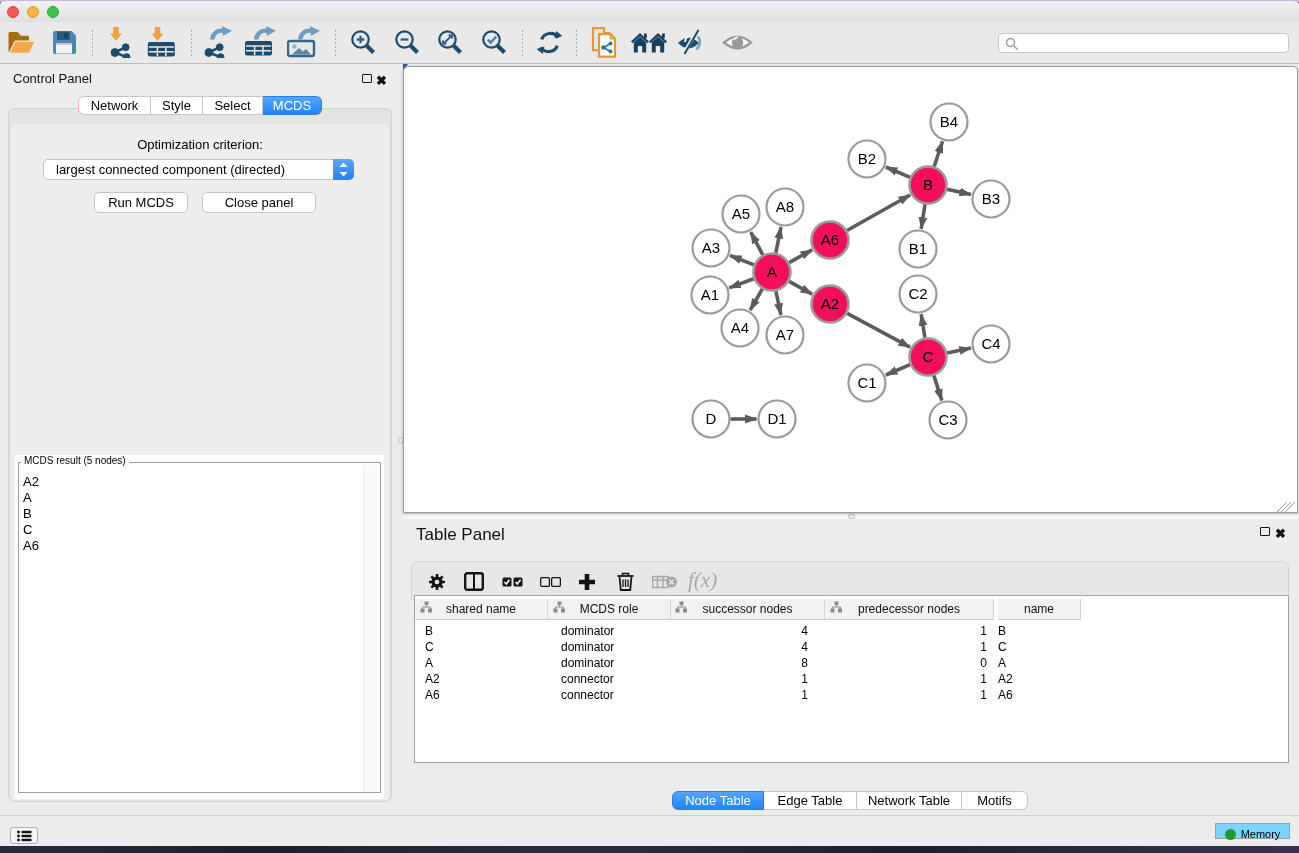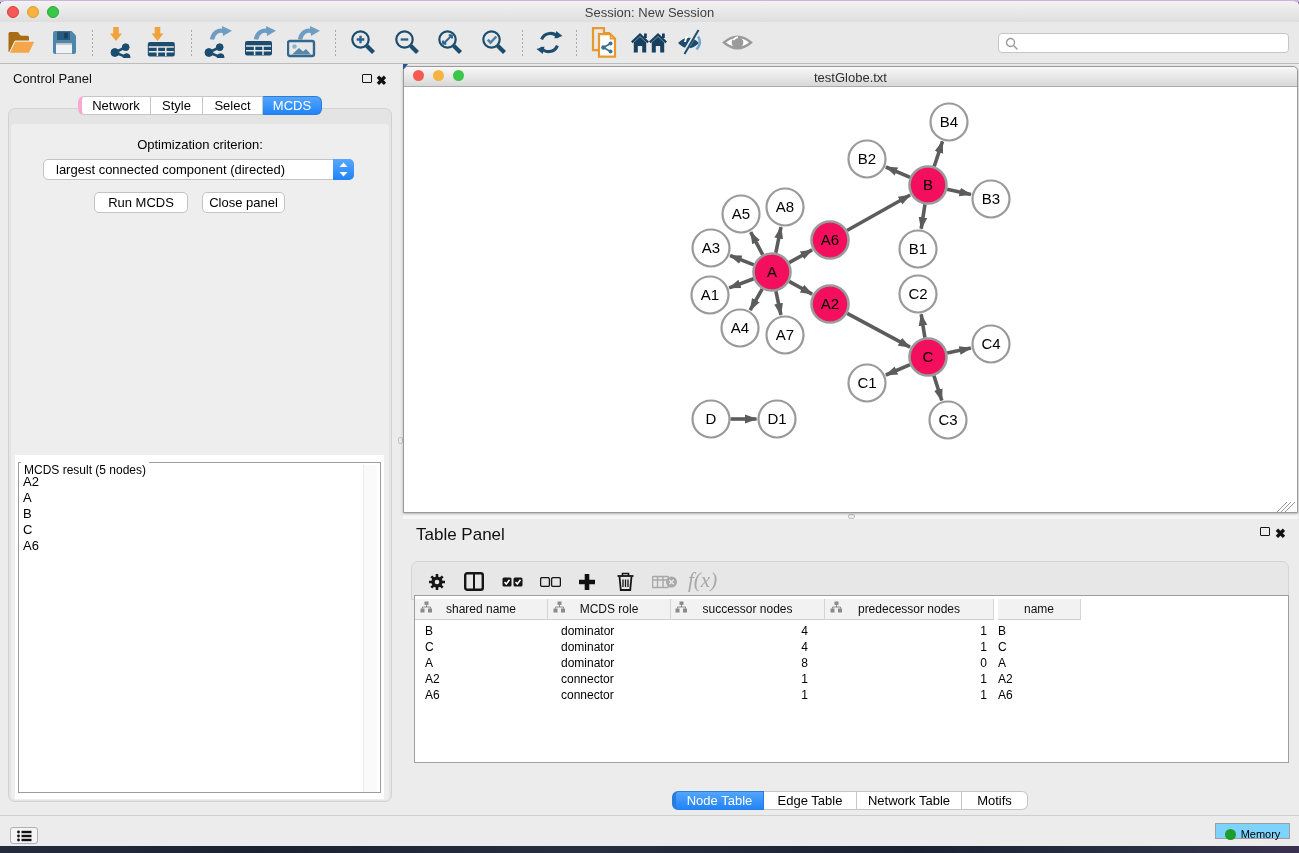--- a/index.html
+++ b/index.html
@@ -21,30 +21,30 @@
 #membtn { position:absolute; right:9px; top:7px; width:75px; height:16px; border:1px solid #9f9f9f; background:#7dd3fc; font-size:11px; color:#000; line-height:21px; text-align:center; }
 #membtn .dot { display:inline-block; width:11px; height:11px; border-radius:50%; background:#1d9b2d; margin-right:5px; vertical-align:-2px;}
 
 #cp-title { position:absolute; left:13px; top:71px; font-size:13px; color:#111; }
 .wicon { position:absolute; font-size:13px; color:#111; }
 .sqicon { position:absolute; width:10px; height:9px; border:1.5px solid #161616; border-radius:1px; }
 #cp-panel { position:absolute; left:8px; top:108px; width:384px; height:694px; background:#e4e4e4; border:1px solid #d2d2d2; border-radius:7px; }
 #cp-inner { position:absolute; left:11px; top:124px; width:378px; height:676px; background:#eeeeee; border-radius:4px; }
 .tabstrip { position:absolute; display:flex; z-index:3; }
 .tab { height:19px; line-height:18px; font-size:13px; text-align:center; background:#fff; border:1px solid #c6c6c6; border-left:none; color:#000; }
-.tab.first { border-left:4px solid #f9a8d4; border-radius:6px 0 0 6px; }
+.tab.first { border-left:1px solid #f9a8d4; border-radius:6px 0 0 6px; }
 .tab.last { border-radius:0 6px 6px 0;text-align:center; }
 .tab.sel { background:linear-gradient(#55a5fb,#2084f8); color:#fff; border-color:#2a7de0; }
 #opt-label { position:absolute; left:0; top:137px; width:400px; text-align:center; font-size:13px; color:#000; }
 #dropdown { position:absolute; left:43px; top:159px; width:311px; height:21px; background:#fff; border:1px solid #c3c3c3; border-radius:5px; font-size:13px; line-height:19px; color:#000; padding-left:12px; }
 #dd-btn { position:absolute; right:-1px; top:-1px; width:21px; height:21px; background:linear-gradient(#59a7fc,#1f83f8); border-radius:0 5px 5px 0; }
 .btn { position:absolute; height:21px; background:#fff; border:1px solid #c3c3c3; border-radius:5px; font-size:13px; text-align:center; line-height:19px; color:#000; }
 #mcds-box { position:absolute; left:15px; top:455px; width:369px; height:344px; background:#fff; }
 #mcds-fs { position:absolute; left:3px; top:7px; width:363px; height:331px; border:1px solid #9d9d9d; }
-#mcds-legend { position:absolute; left:2px; top:-8px; background:#fff; font-size:12px; padding:8px 3px; color:#000; }
+#mcds-legend { position:absolute; left:2px; top:-8px; background:#fff; font-size:10px; padding:0 3px; color:#000; }
 #mcds-list { position:absolute; left:4px; top:11px; font-size:13px; line-height:16px; color:#000; }
 #mcds-scroll { position:absolute; right:3px; top:2px; width:14px; height:327px; background:#fafafa; border-left:1px solid #ececec; }
 
 #netwin { position:absolute; left:403px; top:66px; width:895px; height:447px; background:#fff; border:1px solid #9a9a9a; border-radius:5px 5px 0 0; box-shadow:0 1px 3px rgba(0,0,0,0.25); }
 #nw-titlebar { position:absolute; left:0; top:0; width:893px; height:20px; background:linear-gradient(#f8f8f8,#d8d8d8); border-bottom:1px solid #ababab; border-radius:5px 5px 0 0; }
 #nw-titlebar .title { position:absolute; width:100%; text-align:center; top:3px; font-size:13px; color:#2f2f2f; }
 .tl2 { position:absolute; top:3px; width:11px; height:11px; border-radius:50%; }
 
 #tp-title { position:absolute; left:416px; top:525px; font-size:17px; color:#111; }
 #tp-toolbar { position:absolute; left:411px; top:553px; width:878px; height:39px; background:#e7e7e7; border:1px solid #d4d4d4; border-radius:7px 7px 0 0;margin-top:8px; }
@@ -52,21 +52,20 @@
 .th { position:absolute; top:3px; height:21px; background:#f2f2f2; border-right:1px solid #d4d4d4; border-bottom:1px solid #cfcfcf; font-size:12px; color:#111; text-align:center; line-height:21px; }
 .td { position:absolute; font-size:12px; color:#000; height:16px; line-height:16px; }
 .bot-tabstrip { position:absolute; display:flex; }
 
 </style>
 </head>
 <body>
 <div id="appwin"></div>
 <div id="deskTop"></div>
 <div id="titlebar">
-  <div class="title">Session: New Session</div>
   <div class="tl" style="left:7px; background:#f45955; border:0.5px solid #dd3e39;"></div>
   <div class="tl" style="left:27px; background:#f6b43e; border:0.5px solid #dd9b2c;"></div>
   <div class="tl" style="left:47px; background:#39c649; border:0.5px solid #28a835;"></div>
 </div>
 <div id="toolbar">
   <svg style="position:absolute;left:0;width:0;height:0;">
     <defs>
       <g id="carrow">
         <path d="M0,11 C1,4.5 6,1 12,2.5" stroke-width="4.4" stroke="#6d9dc3" fill="none"></path>
         <path d="M10,-2.5 L20,2.2 L11,7.5 z" stroke="none" fill="#6d9dc3"></path>
@@ -244,43 +243,37 @@
 <div id="opt-label">Optimization criterion:</div>
 <div id="dropdown">largest connected component (directed)
   <div id="dd-btn">
     <svg width="21" height="21" viewBox="0 0 21 21">
       <path d="M6.5 8 L10.5 3.5 L14.5 8 z" fill="#fff"></path>
       <path d="M6.5 13 L10.5 17.5 L14.5 13 z" fill="#fff"></path>
     </svg>
   </div>
 </div>
 <div class="btn" style="left:94px; top:192px; width:94px;">Run MCDS</div>
-<div class="btn" style="left:202px; top:192px; width:83px;">Close panel</div>
+<div class="btn" style="left:202px; top:192px; width:114px;">Close panel</div>
 <div id="mcds-box">
   <div id="mcds-fs">
     <div id="mcds-legend">MCDS result (5 nodes)</div>
     <div id="mcds-list">A2<br>A<br>B<br>C<br>A6</div>
     <div id="mcds-scroll"></div>
   </div>
 </div>
 
 <div style="position:absolute; left:403px; top:513.5px; width:895px; height:5px; background:#f7f7f7;"></div>
 <div style="position:absolute; left:847.5px; top:514px; width:7px; height:4.5px; background:#ececec; border:1px solid #c4c4c4; border-radius:2px;"></div>
 <div style="position:absolute; left:397.5px; top:436.5px; width:5px; height:7px; background:#ececec; border:1px solid #c4c4c4; border-radius:2px;"></div>
 <svg style="position:absolute; left:402.5px; top:63.5px;" width="6" height="7" viewBox="0 0 6 7">
     <path d="M0,0 L5,0 L0,6.5 z" fill="#2d52a0"></path>
   </svg>
 
 <div id="netwin">
-  <div id="nw-titlebar">
-    <div class="title">testGlobe.txt</div>
-    <div class="tl2" style="left:9px; background:#f45955;"></div>
-    <div class="tl2" style="left:29px; background:#f6b43e;"></div>
-    <div class="tl2" style="left:49px; background:#39c649;"></div>
-  </div>
   <svg id="graph" width="893" height="425" style="position:absolute; left:0; top:21px;" viewBox="0 0 893 425">
     <defs>
       <marker id="arr" markerWidth="13" markerHeight="10" refX="11.5" refY="5" orient="auto" markerUnits="userSpaceOnUse">
         <path d="M0,0.6 L12.5,5 L0,9.4 z" fill="#5c5c5c"></path>
       </marker>
     </defs>
     <g stroke="#5c5c5c" stroke-width="3.6" marker-end="url(#arr)">
       <line x1="358.8" y1="166.8" x2="346.7" y2="144.1"></line>
       <line x1="371.8" y1="164.9" x2="377.0" y2="139.1"></line>
       <line x1="349.9" y1="176.9" x2="326.1" y2="167.5"></line>

